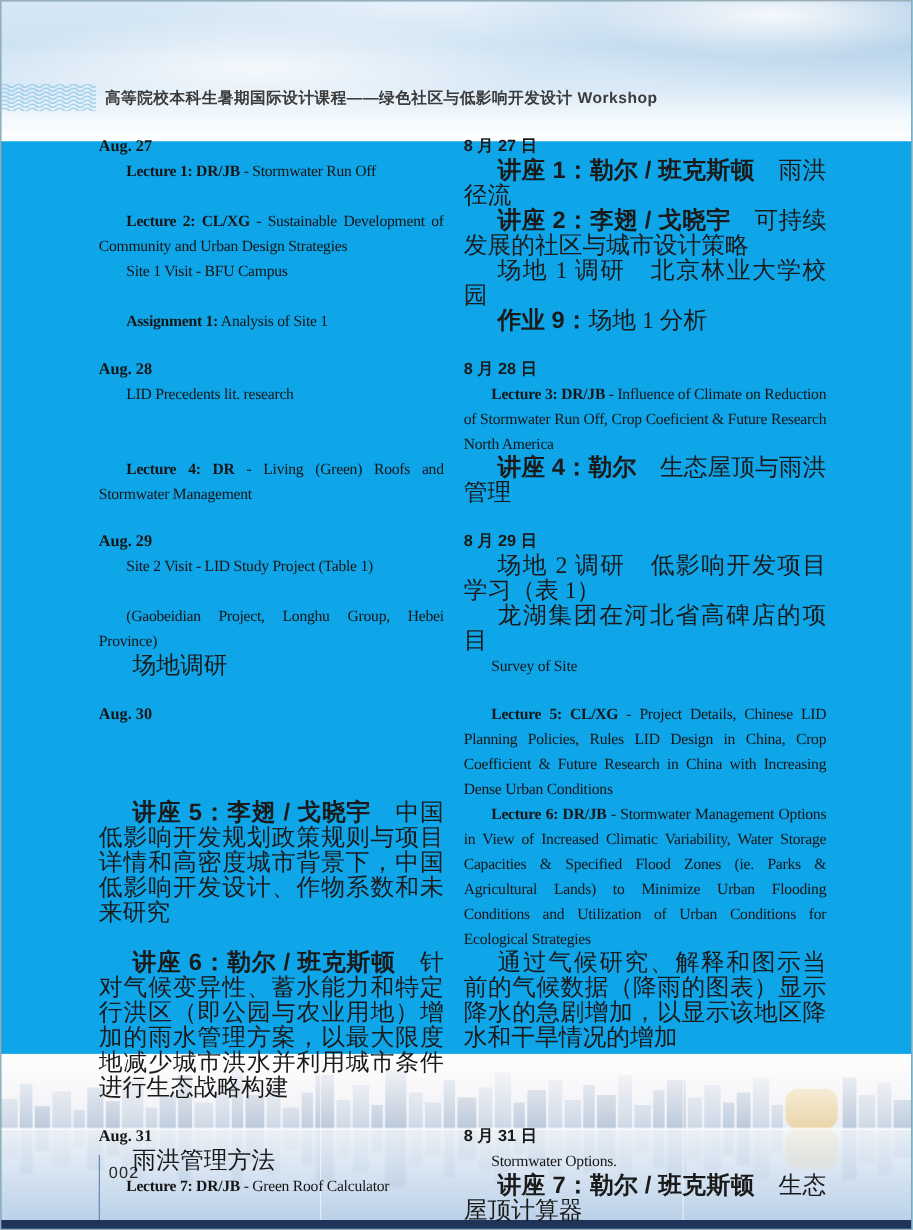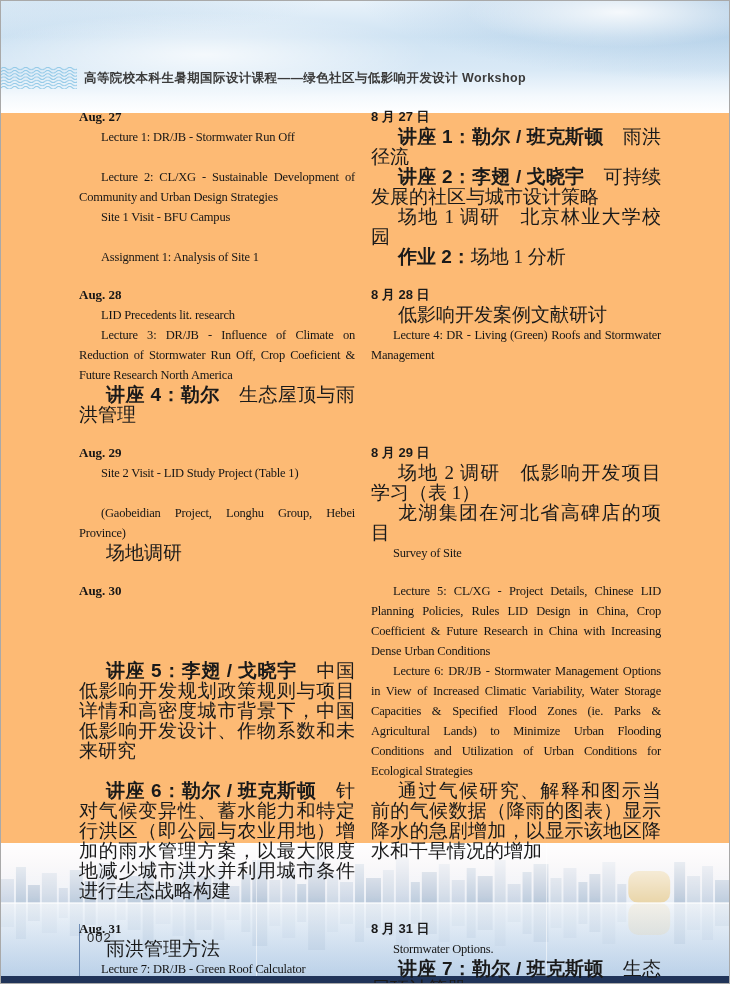--- a/index.html
+++ b/index.html
@@ -1,18 +1,18 @@
 <!DOCTYPE html>
 <html><head>
 <meta charset="utf-8">
 <style>
   html,body{margin:0;padding:0;background:#e9e9e9;}
   .page{
     position:relative;width:730px;height:984px;margin:0 auto;
-    background:#fdba74;border:1px solid #a9a9a9;box-sizing:border-box;overflow:hidden;
+    background:#0ea5e9;border:1px solid #a9a9a9;box-sizing:border-box;overflow:hidden;
     font-family:"Liberation Serif",serif;
   }
   
   .sky{
     position:absolute;top:0;left:0;right:0;height:112px;
     background:
       radial-gradient(220px 50px at 85% 10%, rgba(255,255,255,.85), rgba(255,255,255,0) 70%),
       radial-gradient(320px 60px at 28% 48%, rgba(255,255,255,.75), rgba(255,255,255,0) 70%),
       radial-gradient(520px 130px at 100% -12%, rgba(122,168,209,.55), rgba(122,168,209,0) 72%),
       radial-gradient(420px 90px at 8% -20%, rgba(150,190,222,.35), rgba(150,190,222,0) 70%),
@@ -28,21 +28,21 @@
   .content{position:absolute;top:106px;left:78px;width:582px;z-index:2;}
   .day-block{display:grid;grid-template-columns:276px 290px;column-gap:16px;row-gap:0;margin-bottom:18px;}
   .cell{font-size:12.5px;line-height:20px;text-align:justify;color:#161616;}
   .cell.en{font-family:"Liberation Serif",serif;letter-spacing:-0.2px;}
   .cell.zh{font-family:"Liberation Serif",serif;font-size:19px;letter-spacing:0;color:#1a1a1a;}
   .cell.date{font-weight:700;text-indent:0;font-size:13px;letter-spacing:0;}
   .cell.zh.date{font-family:"Liberation Sans",sans-serif;}
   .cell.en.item{text-indent:22px;}
   .cell.zh.item{text-indent:27px;}
   .cell.zh b{font-family:"Liberation Sans",sans-serif;font-weight:700;}
-  .cell.en b{font-weight:400;}
+  .cell.en b{font-weight:700;}
   
   .footer{position:absolute;left:0;right:0;bottom:0;height:140px;z-index:1;}
   .cityscape{position:absolute;left:0;top:0;width:100%;height:133px;display:block;}
   .seam{position:absolute;top:0;bottom:7px;width:1px;background:rgba(255,255,255,.55);}
   .page-rule{position:absolute;left:78px;bottom:7px;width:1px;height:52px;background:#5d7ca8;opacity:.85;}
   .page-number{
     position:absolute;left:86px;bottom:38px;
     font-family:"Liberation Sans",sans-serif;font-size:13px;color:#262626;letter-spacing:1px;
   }
   .footer-strip{position:absolute;left:0;right:0;bottom:0;height:7px;background:#203459;}
@@ -70,27 +70,26 @@
       <section class="day-block">
         <div class="cell en date">Aug. 27</div>
         <div class="cell zh date">8 月 27 日</div>
         <div class="cell en item"><b>Lecture 1: DR/JB</b><span> - Stormwater Run Off</span></div>
         <div class="cell zh item"><b>讲座 1：勒尔 / 班克斯顿</b><span>　雨洪径流</span></div>
         <div class="cell en item"><b>Lecture 2: CL/XG</b><span> - Sustainable Development of Community and Urban Design Strategies</span></div>
         <div class="cell zh item"><b>讲座 2：李翅 / 戈晓宇</b><span>　可持续发展的社区与城市设计策略</span></div>
         <div class="cell en item"><span>Site 1 Visit - BFU Campus</span></div>
         <div class="cell zh item"><span>场地 1 调研　北京林业大学校园</span></div>
         <div class="cell en item"><b>Assignment 1:</b><span> Analysis of Site 1</span></div>
-        <div class="cell zh item"><b>作业 2：</b><span>场地 1 分析</span></div>
+        <div class="cell zh item"><b>作业 9：</b><span>场地 1 分析</span></div>
       </section>
       <section class="day-block">
         <div class="cell en date">Aug. 28</div>
         <div class="cell zh date">8 月 28 日</div>
         <div class="cell en item"><span>LID Precedents lit. research</span></div>
-        <div class="cell zh item"><span>低影响开发案例文献研讨</span></div>
         <div class="cell en item"><b>Lecture 3: DR/JB</b><span> - Influence of Climate on Reduction of Stormwater Run Off, Crop Coeficient &amp; Future Research North America</span></div>
         <div class="cell en item"><b>Lecture 4: DR</b><span> - Living (Green) Roofs and Stormwater Management</span></div>
         <div class="cell zh item"><b>讲座 4：勒尔</b><span>　生态屋顶与雨洪管理</span></div>
       </section>
       <section class="day-block">
         <div class="cell en date">Aug. 29</div>
         <div class="cell zh date">8 月 29 日</div>
         <div class="cell en item"><span>Site 2 Visit - LID Study Project (Table 1)</span></div>
         <div class="cell zh item"><span>场地 2 调研　低影响开发项目学习（表 1）</span></div>
         <div class="cell en item"><span>(Gaobeidian Project, Longhu Group, Hebei Province)</span></div>

